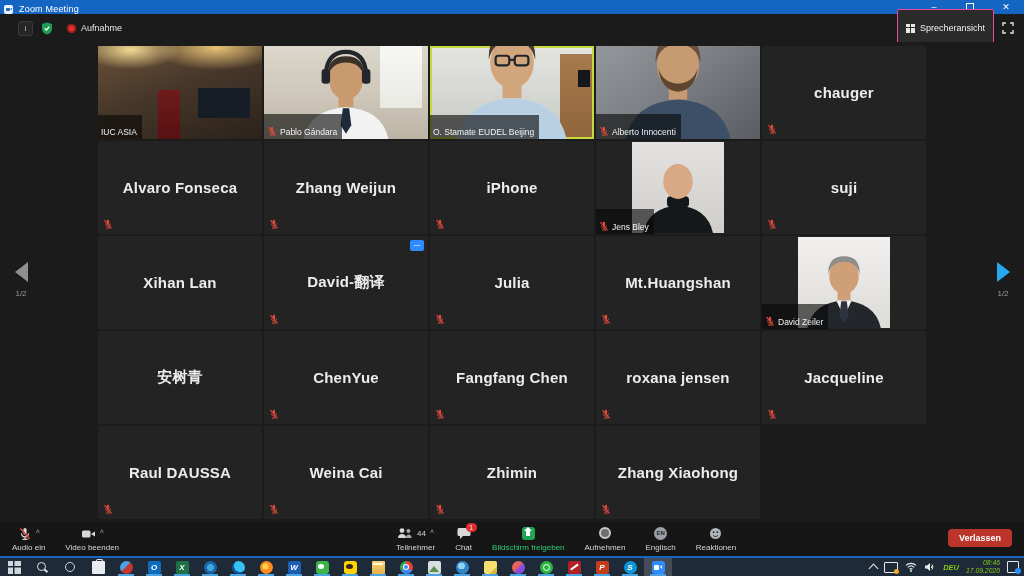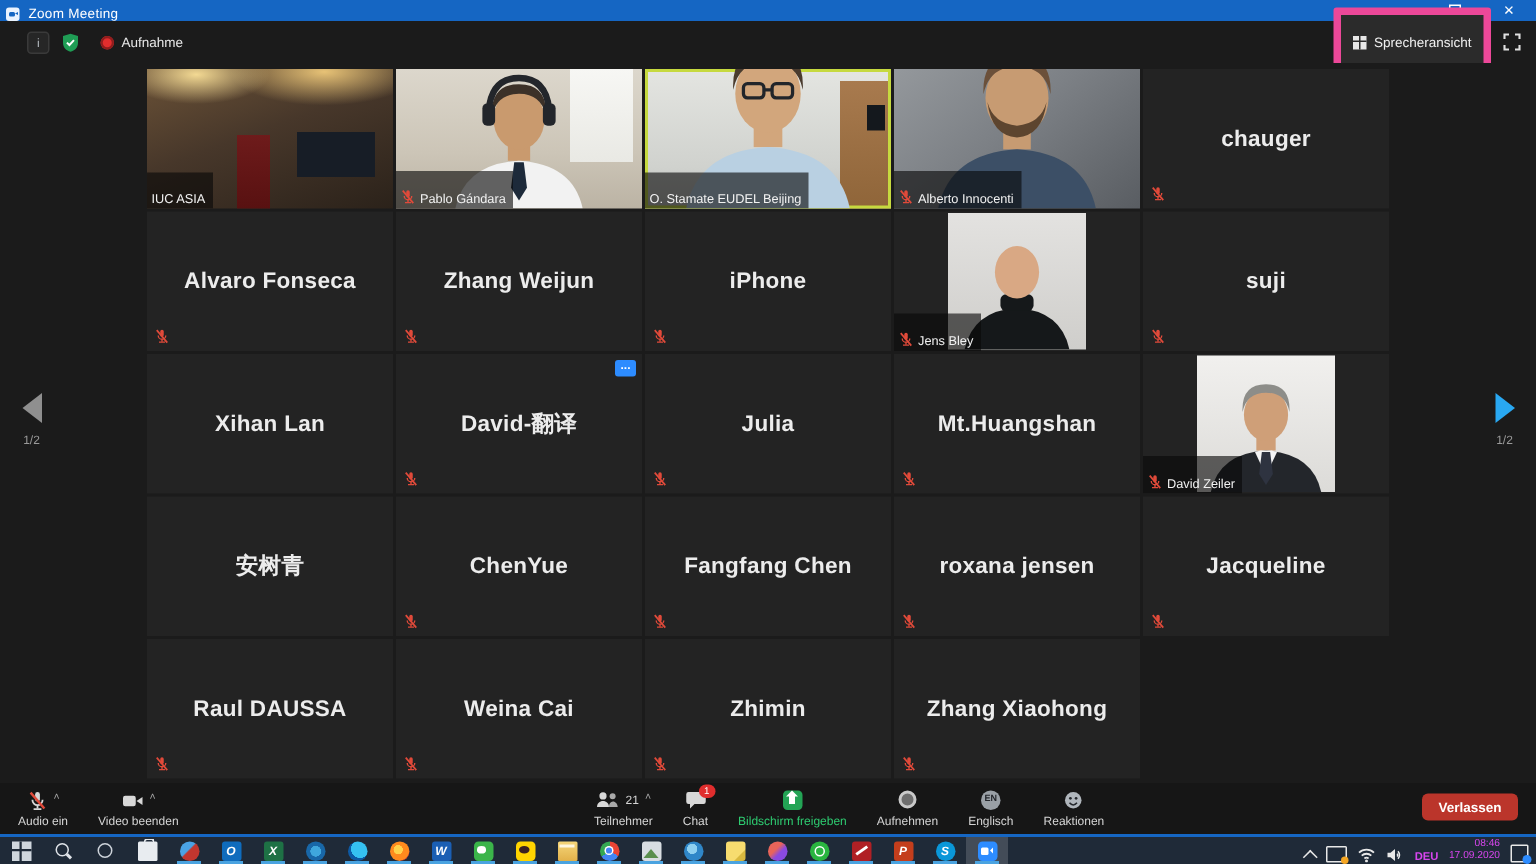--- a/index.html
+++ b/index.html
@@ -17,21 +17,21 @@
   .t-max i{display:block;width:6px;height:6px;border:1px solid #fff;}
 
   
   .mheader{position:absolute;top:14px;left:0;right:0;height:28px;background:#1b1b1b;display:flex;align-items:center;}
   .info-badge{width:13px;height:13px;margin-left:18px;border-radius:3px;background:#262626;color:#b9bec4;
     font-size:8px;display:flex;align-items:center;justify-content:center;border:1px solid #3a3a3a;}
   .shield{margin-left:8px;display:flex;}
   .rec{display:flex;align-items:center;margin-left:14px;gap:5px;}
   .rec-dot{width:9px;height:9px;border-radius:50%;background:#e02d2d;box-shadow:inset 0 0 0 1.5px #8f1d1d;}
   .rec-label{color:#e8e8e8;font-size:9px;}
-  .view-btn{margin-left:auto;display:flex;align-items:center;gap:5px;background:#2b2b2b;border:5px solid #ec4899;
+  .view-btn{margin-left:auto;display:flex;align-items:center;gap:5px;background:#2b2b2b;border:1px solid #ec4899;
     border-radius:2px;color:#f0f0f0;font-size:9px;padding:13px 8px;}
   .grid-ico{width:9px;height:9px;background-image:linear-gradient(#2b2b2b,#2b2b2b),linear-gradient(#2b2b2b,#2b2b2b);
     background-size:1.3px 100%,100% 1.3px;background-position:50% 0,0 50%;background-repeat:no-repeat;background-color:#e8e8e8;}
   .fs-btn{margin:0 10px 0 8px;display:flex;}
 
   
   .stage{position:absolute;top:42px;left:0;right:0;height:480px;background:#1b1b1b;}
   .vgrid{width:828px;margin:4px auto 0;display:grid;grid-template-columns:repeat(5,164px);grid-auto-rows:93px;gap:2px;}
   .tile{position:relative;background:#232323;overflow:hidden;}
   .tile.active{outline:2px solid #c6d93f;outline-offset:-2px;}
@@ -140,21 +140,21 @@
   .ti-whatsapp{background:#2ab540;border-radius:50%;}
   .ti-whatsapp::before{content:"";position:absolute;inset:3px;border:1.5px solid #fff;border-radius:50%;}
   .ti-pdf-reader{background:#b02025;}
   .ti-pdf-reader::before{content:"";position:absolute;left:2px;top:5.5px;width:9px;height:2px;background:#fff;transform:rotate(-35deg);}
   .ti-powerpoint{background:#c43e1c;}
   .ti-skype{background:#0a97d9;border-radius:50%;}
   .ti-zoom{background:#2d8cff;border-radius:3px;}
   .ti-zoom::before{content:"";position:absolute;left:2.5px;top:4px;width:5px;height:5px;border-radius:1px;background:#fff;}
   .ti-zoom::after{content:"";position:absolute;left:8px;top:4.5px;border-top:2px solid transparent;border-bottom:2px solid transparent;border-right:2.5px solid #fff;}
 
-  .tray{margin-left:auto;display:flex;align-items:flex-end;gap:7px;padding-right:5px;color:#d946ef;}
+  .tray{margin-left:auto;display:flex;align-items:center;gap:7px;padding-right:5px;color:#84cc16;font-style:italic;}
   .tray-chev{width:6px;height:6px;border-left:1.5px solid #e8e8e8;border-top:1.5px solid #e8e8e8;transform:rotate(45deg);margin-top:2px;}
   .tray-display{width:12px;height:9px;border:1.2px solid #e8e8e8;border-radius:1px;position:relative;}
   .tray-display::after{content:"";position:absolute;right:-2px;bottom:-2px;width:5px;height:5px;border-radius:50%;background:#f5a623;}
   .tray-lang{font-size:7.5px;font-weight:bold;}
   .tray-clock{font-size:6.8px;text-align:right;line-height:1.2;}
   .tray-notif{width:10px;height:10px;border:1.2px solid #e8e8e8;border-radius:1px;position:relative;}
   .tray-notif::after{content:"";position:absolute;right:-3px;bottom:-2px;width:6px;height:6px;border-radius:50%;background:#2d8cff;}
 </style>
 </head>
 <body>
@@ -562,21 +562,21 @@
 
   <div class="tb-center">
     <div class="tb-item">
       <div class="ico-row">
         <svg width="16" height="13" viewBox="0 0 16 13">
           <circle cx="5" cy="3.6" r="2.4" fill="#d8d8d8"></circle>
             <path d="M1 11c0-2.4 1.8-4 4-4s4 1.6 4 4Z" fill="#d8d8d8"></path>
           <circle cx="11.4" cy="3.9" r="2" fill="#a9a9a9"></circle>
             <path d="M8.8 11c.2-2.2 1.3-3.6 2.8-3.6 1.7 0 3 1.5 3.2 3.6Z" fill="#a9a9a9"></path>
         </svg>
-        <span class="count">21</span>
+        <span class="count">44</span>
         <span class="chev">˄</span>
       </div>
       <span>Teilnehmer</span>
     </div>
     <div class="tb-item">
       <div class="ico-row" style="position:relative">
         <svg width="14" height="13" viewBox="0 0 14 13">
           <path d="M2 1h10a1.5 1.5 0 0 1 1.5 1.5v5A1.5 1.5 0 0 1 12 9H6l-3 3V9H2A1.5 1.5 0 0 1 .5 7.5v-5A1.5 1.5 0 0 1 2 1Z" fill="#d8d8d8"></path>
         </svg>
         <span class="badge">1</span>

